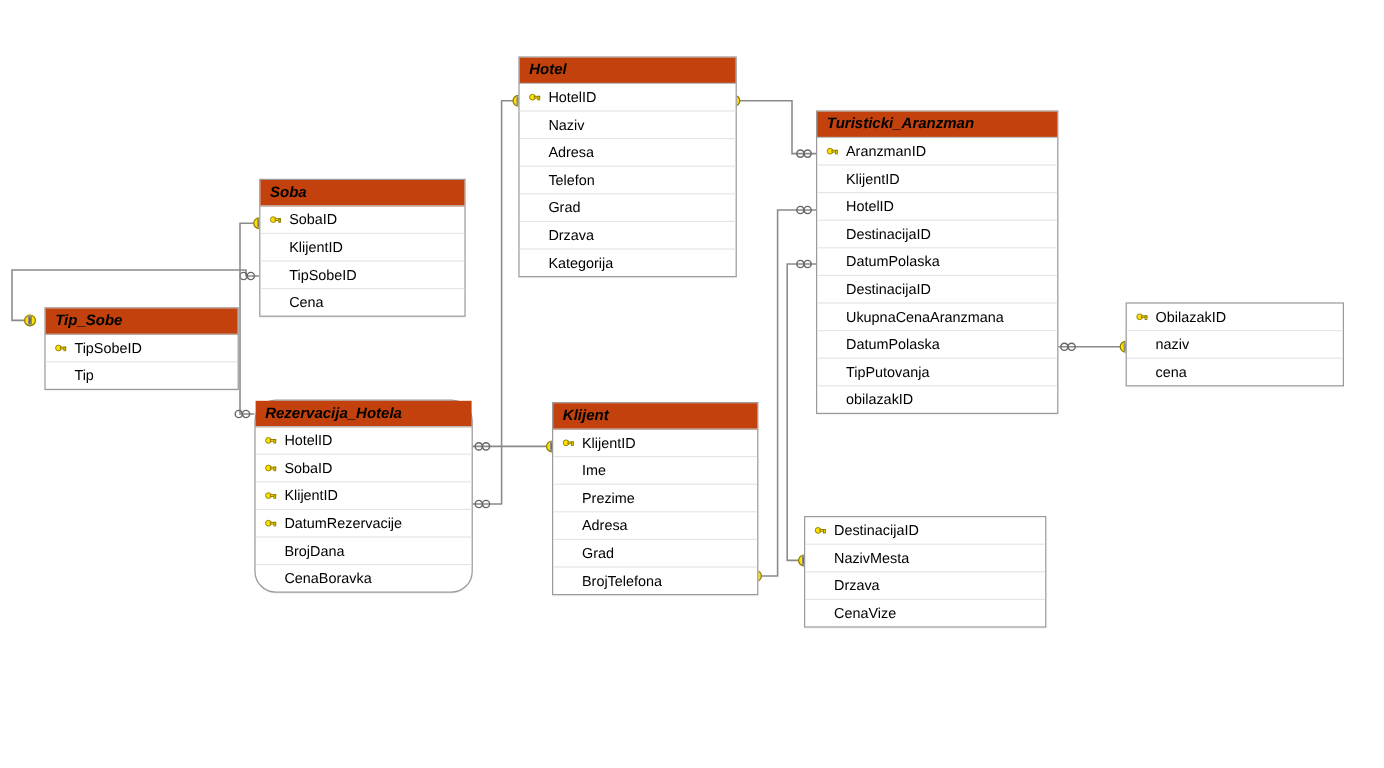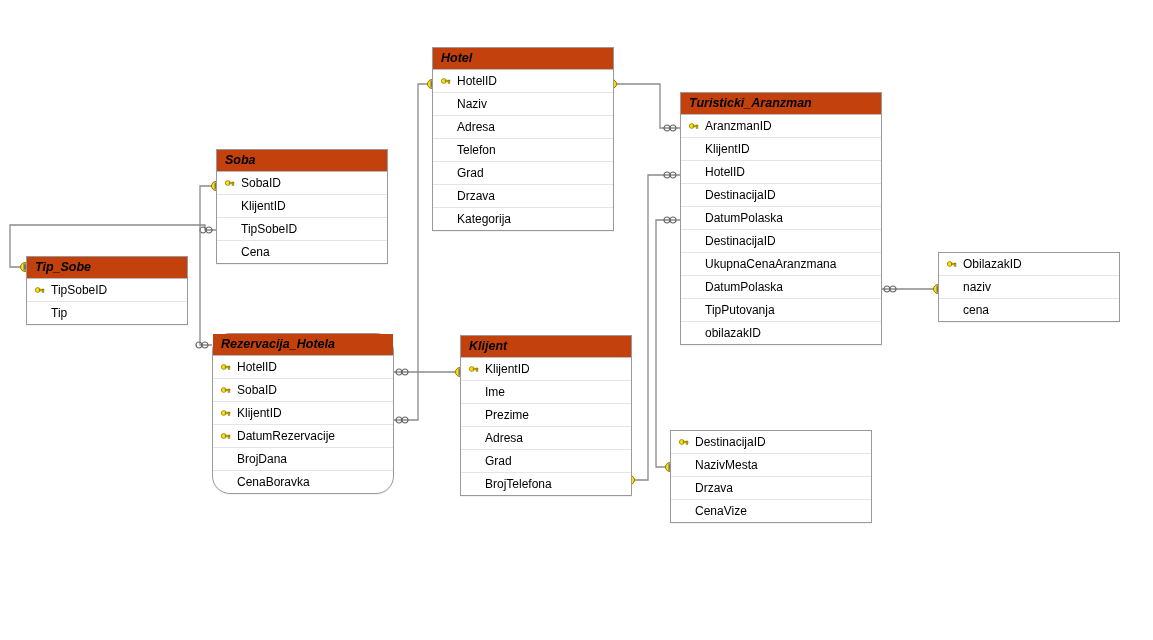--- a/index.html
+++ b/index.html
@@ -114,21 +114,21 @@
     <use href="#end-key" x="670" y="467"></use>
     <use href="#end-many" x="670" y="220"></use>
 
     <path d="M 938 289 L 900 289 L 900 289 L 880 289"></path>
     <use href="#end-key" x="938" y="289"></use>
     <use href="#end-many" x="890" y="289"></use>
 
   </g>
 </svg>
 
-<div class="table" style="left:26px; top:256px; width:160px;">
+<div class="table" style="left:37px; top:256px; width:160px;">
   <div class="table-header">Tip_Sobe</div>
   <div class="row">
     <span class="key-cell">
           <svg class="key-icon" viewBox="0 0 16 16">
             <circle cx="5" cy="8" r="3.2" fill="#ffe000" stroke="#8a7a00"></circle>
             <rect x="7" y="7" width="6" height="2" fill="#ffe000" stroke="#8a7a00"></rect>
             <rect x="11" y="7" width="2" height="4" fill="#ffe000" stroke="#8a7a00"></rect>
           </svg>
         </span>
     <span class="col-name">TipSobeID</span>

